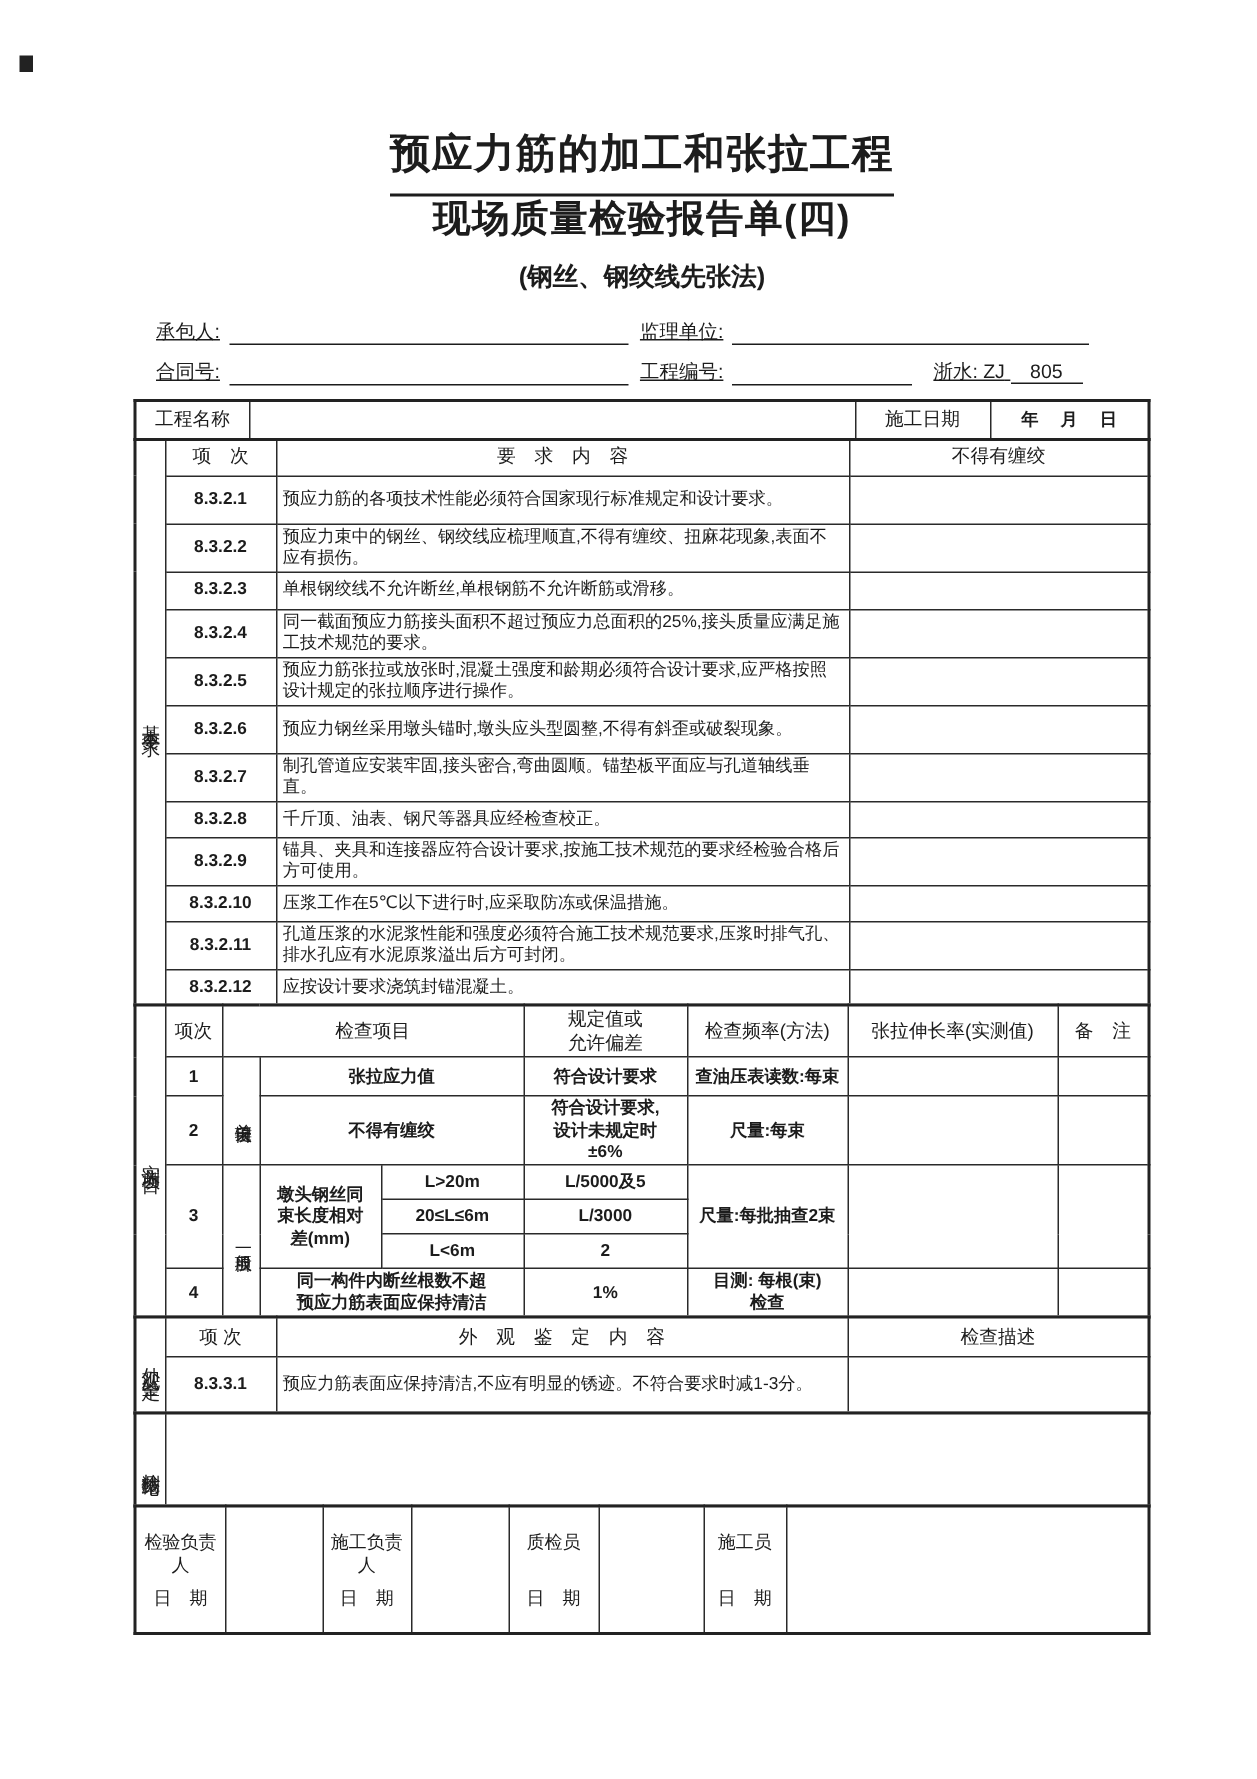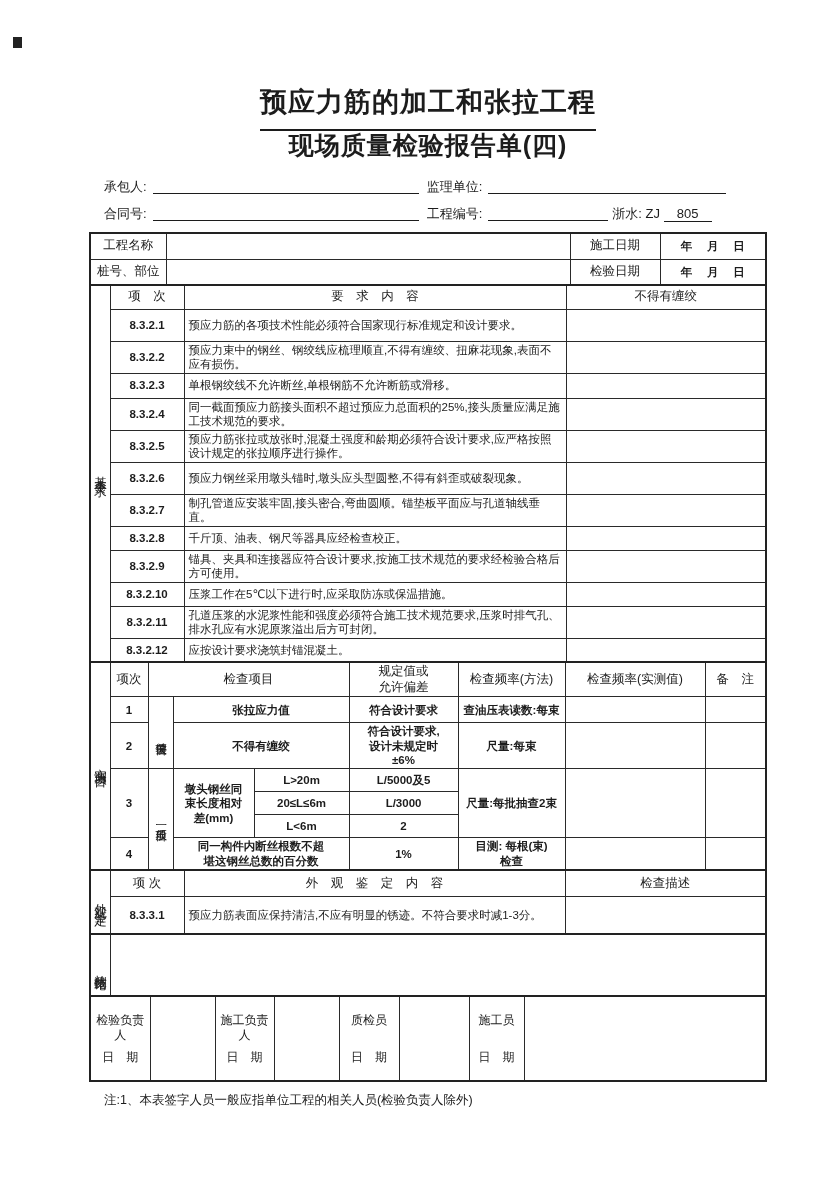--- a/index.html
+++ b/index.html
@@ -9,27 +9,27 @@
     color:#1c1c1c;-webkit-font-smoothing:none;
   }
   .speck{position:absolute;left:13px;top:37px;width:9px;height:11px;background:#222;}
   .page{padding-top:84px;}
   .titles{width:676px;margin-left:90px;text-align:center;}
   .t1{font-size:27px;font-weight:bold;letter-spacing:1px;}
   .t1 span{border-bottom:2px solid #1c1c1c;padding-bottom:12px;}
   .t2{font-size:25px;font-weight:bold;margin-top:9px;letter-spacing:1px;}
   .t3{font-size:17px;font-weight:bold;margin-top:11px;}
   .fields{width:676px;margin:16px 0 0 104px;font-size:13px;}
-  .frow{display:flex;margin-bottom:9px;}
+  .frow{display:flex;align-items:flex-end;margin-bottom:9px;text-decoration:underline;}
   .flabel{white-space:nowrap;}
   .uline{display:inline-block;border-bottom:1px solid #1c1c1c;height:15px;}
   .u1{width:266px;margin:0 8px 0 6px;}
   .u2{width:238px;margin-left:6px;}
   .u3{width:120px;margin-left:6px;}
-  .code{margin-left:4px;white-space:nowrap;}
+  .code{margin-left:14px;white-space:nowrap;}
   .ucode{display:inline-block;border-bottom:1px solid #1c1c1c;height:15px;min-width:48px;text-align:center;}
   table{border-collapse:collapse;table-layout:fixed;width:678px;margin-left:89px;background:#fff;}
   table{border:2px solid #222;}
   table + table{margin-top:-2px;}
   td{border:1px solid #2a2a2a;font-size:11.5px;line-height:1.25;padding:1px 4px;
      vertical-align:middle;overflow:hidden;white-space:pre-line;}
   td.c{text-align:center;font-weight:bold;}
   td.hdr{text-align:center;font-size:12.5px;}
   td.vcell{text-align:center;padding:0;}
   .vlabel{writing-mode:vertical-rl;text-orientation:upright;letter-spacing:3px;font-size:12.5px;display:inline-block;line-height:1;}
@@ -43,20 +43,21 @@
 </head>
 <body>
 
 <div class="speck"></div>
 
 <div class="page">
 
   <div class="titles">
     <div class="t1"><span>预应力筋的加工和张拉工程</span></div>
     <div class="t2">现场质量检验报告单(四)</div>
+    <div class="t3">(钢丝、钢绞线先张法)</div>
   </div>
 
   <div class="fields">
     <div class="frow">
       <span class="flabel">承包人:</span>
       <span class="uline u1"></span>
       <span class="flabel">监理单位:</span>
       <span class="uline u2"></span>
     </div>
     <div class="frow">
@@ -78,26 +79,20 @@
         <col style="width:90px">
         <col style="width:106px">
       </colgroup>
     <tbody>
         <tr class="h26">
       <td class="hdr">工程名称</td>
       <td></td>
       <td class="hdr">施工日期</td>
       <td class="c">年　 月　 日</td>
     </tr>
-    <tr class="h26">
-      <td class="hdr">桩号、部位</td>
-      <td></td>
-      <td class="hdr">检验日期</td>
-      <td class="c">年　 月　 日</td>
-    </tr>
   </tbody>
     </table>
 
   <table>
     <colgroup>
         <col style="width:20px">
         <col style="width:74px">
         <col style="width:382px">
         <col style="width:200px">
       </colgroup>
@@ -184,21 +179,21 @@
         <col style="width:61px">
     </colgroup>
     <tbody>
         <tr class="h34">
       <td class="vcell" rowspan="7"><span class="vlabel">实测项目</span></td>
       <td class="hdr">项次</td>
       <td class="hdr" colspan="3">检查项目</td>
       <td class="hdr">规定值或
 允许偏差</td>
       <td class="hdr">检查频率(方法)</td>
-      <td class="hdr">检查频率(实测值)</td>
+      <td class="hdr">张拉伸长率(实测值)</td>
       <td class="hdr">备　注</td>
     </tr>
     <tr class="h26">
       <td class="c">1</td>
       <td class="vcell" rowspan="2"><span class="vlabel" style="font-size:11.5px;letter-spacing:1px;">关键项目</span></td>
       <td class="c" colspan="2">张拉应力值</td>
       <td class="c">符合设计要求</td>
       <td class="c">查油压表读数:每束</td>
       <td></td>
       <td></td>
@@ -229,21 +224,21 @@
       <td class="c">20≤L≤6m</td>
       <td class="c">L/3000</td>
     </tr>
     <tr class="h23">
       <td class="c">L&lt;6m</td>
       <td class="c">2</td>
     </tr>
     <tr class="h28">
       <td class="c">4</td>
       <td class="c" colspan="2">同一构件内断丝根数不超
-堪这钢丝总数的百分数</td>
+预应力筋表面应保持清洁</td>
       <td class="c">1%</td>
       <td class="c">目测: 每根(束)
 检查</td>
       <td></td>
       <td></td>
     </tr>
   </tbody>
     </table>
 
   <table>
@@ -319,15 +314,14 @@
         <div class="sig-inner">
           <div>施工员</div>
           <div>日　期</div>
         </div>
       </td>
       <td class="sig-cell"></td>
     </tr>
   </tbody>
     </table>
 
-  <div class="note">注:1、本表签字人员一般应指单位工程的相关人员(检验负责人除外)</div>
 
 </div>
 
 </body></html>

